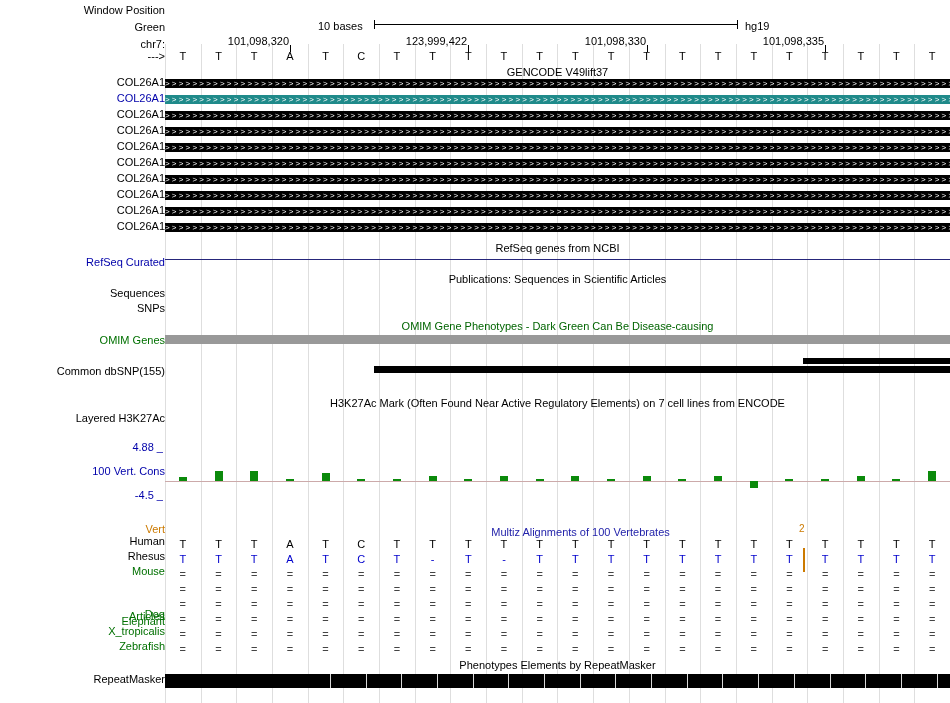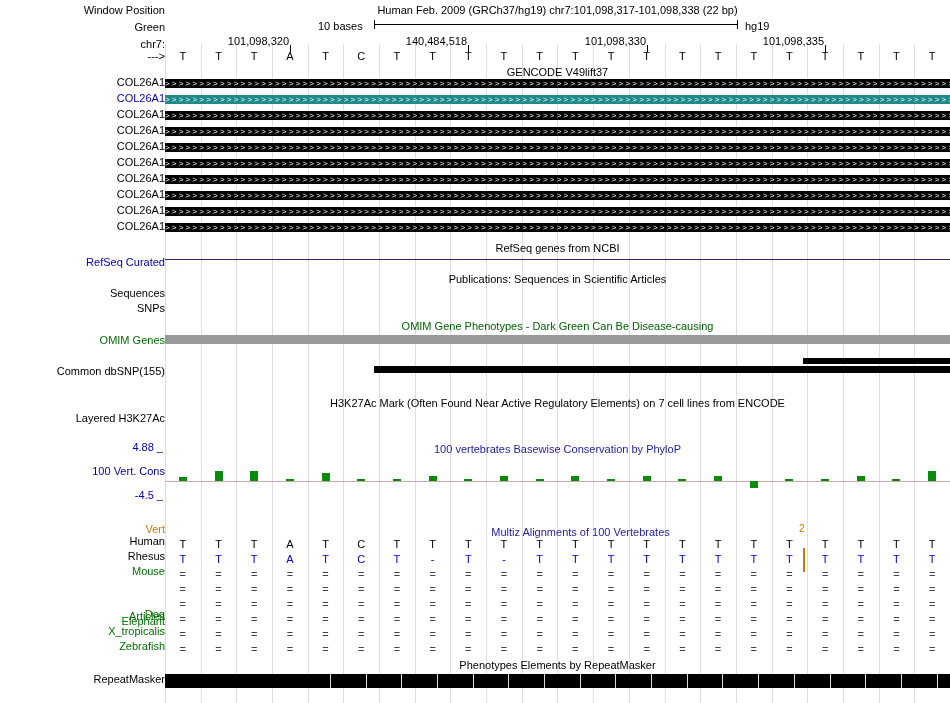--- a/index.html
+++ b/index.html
@@ -93,37 +93,36 @@
   .rmticks{position:absolute;left:165px;top:0;width:785px;height:14px;
     background-image:repeating-linear-gradient(to right,
       rgba(255,255,255,0.85) 0px, rgba(255,255,255,0.85) 1px, rgba(0,0,0,0) 1px, rgba(0,0,0,0) 35.68px);}
 </style>
 </head>
 <body>
 
 <div class="browser">
 
   <div class="lbl" style="top:4px;right:785px;width:150px;">Window Position</div>
-  <div class="center-title" style="top:4px;">Human Feb. 2009 (GRCh37/hg19)   chr7:101,098,317-101,098,338 (22 bp)</div>
 
   <div class="lbl" style="top:21px;right:785px;width:150px;">Green</div>
   <div style="position:absolute;left:318px;top:20px;font-size:11px;">10 bases</div>
   <div class="scalebar" style="left:374px;top:20px;width:364px;">
     <div class="capL"></div>
       <div class="line"></div>
       <div class="capR"></div>
   </div>
   <div style="position:absolute;left:745px;top:20px;font-size:11px;">hg19</div>
 
   <div class="lbl" style="top:38px;right:785px;width:150px;">chr7:</div>
   <div class="ruler" style="top:36px;">
     <div class="tick" style="left:124.9px;"></div>
     <div class="ticklabel" style="left:124px;">101,098,320</div>
     <div class="tick" style="left:303.3px;"></div>
-    <div class="ticklabel" style="left:302px;">140,484,518</div>
+    <div class="ticklabel" style="left:302px;">123,999,422</div>
     <div class="tick" style="left:481.7px;"></div>
     <div class="ticklabel" style="left:481px;">101,098,330</div>
     <div class="tick" style="left:660.0px;"></div>
     <div class="ticklabel" style="left:659px;">101,098,335</div>
   </div>
 
   <div class="lbl" style="top:50px;right:785px;width:150px;">---&gt;</div>
   <div class="baserow" id="seq-bases" style="top:50px;">
       <span style="left: 10.8409px;">T</span>
       <span style="left: 46.5227px;">T</span>
@@ -197,21 +196,20 @@
   <div class="graybar" style="left:165px;width:785px;top:335px;"></div>
   <div class="lbl darkgreen" style="top:334px;right:785px;width:150px;">OMIM Genes</div>
 
   <div class="blackbar" style="left:374px;width:576px;top:366px;"></div>
   <div class="blackbar" style="left:803px;width:147px;top:358px;height:6px;"></div>
   <div class="lbl" style="top:365px;right:785px;width:150px;">Common dbSNP(155)</div>
 
   <div class="center-title" style="top:397px;">H3K27Ac Mark (Often Found Near Active Regulatory Elements) on 7 cell lines from ENCODE</div>
   <div class="lbl" style="top:412px;right:785px;width:150px;">Layered H3K27Ac</div>
 
-  <div class="center-title blue" style="top:443px;">100 vertebrates Basewise Conservation by PhyloP</div>
   <div class="axlab" style="top:441px;right:787px;width:150px;">4.88 _</div>
   <div class="axlab" style="top:489px;right:787px;width:150px;">-4.5 _</div>
   <div class="lbl blue" style="top:465px;right:785px;width:150px;">100 Vert. Cons</div>
   <div class="consrow" id="cons-row" style="top:468px;height:26px;">
     <div class="consline" style="top:13px;"></div>
   <div class="consbar" style="left: 13.8409px; top: 8.6px; height: 4.4px;"></div>
       <div class="consbar" style="left: 49.5227px; top: 3.1px; height: 9.9px;"></div>
       <div class="consbar" style="left: 85.2045px; top: 3.1px; height: 9.9px;"></div>
       <div class="consbar" style="left: 120.886px; top: 10.8px; height: 2.2px;"></div>
       <div class="consbar" style="left: 156.568px; top: 5.3px; height: 7.7px;"></div>

